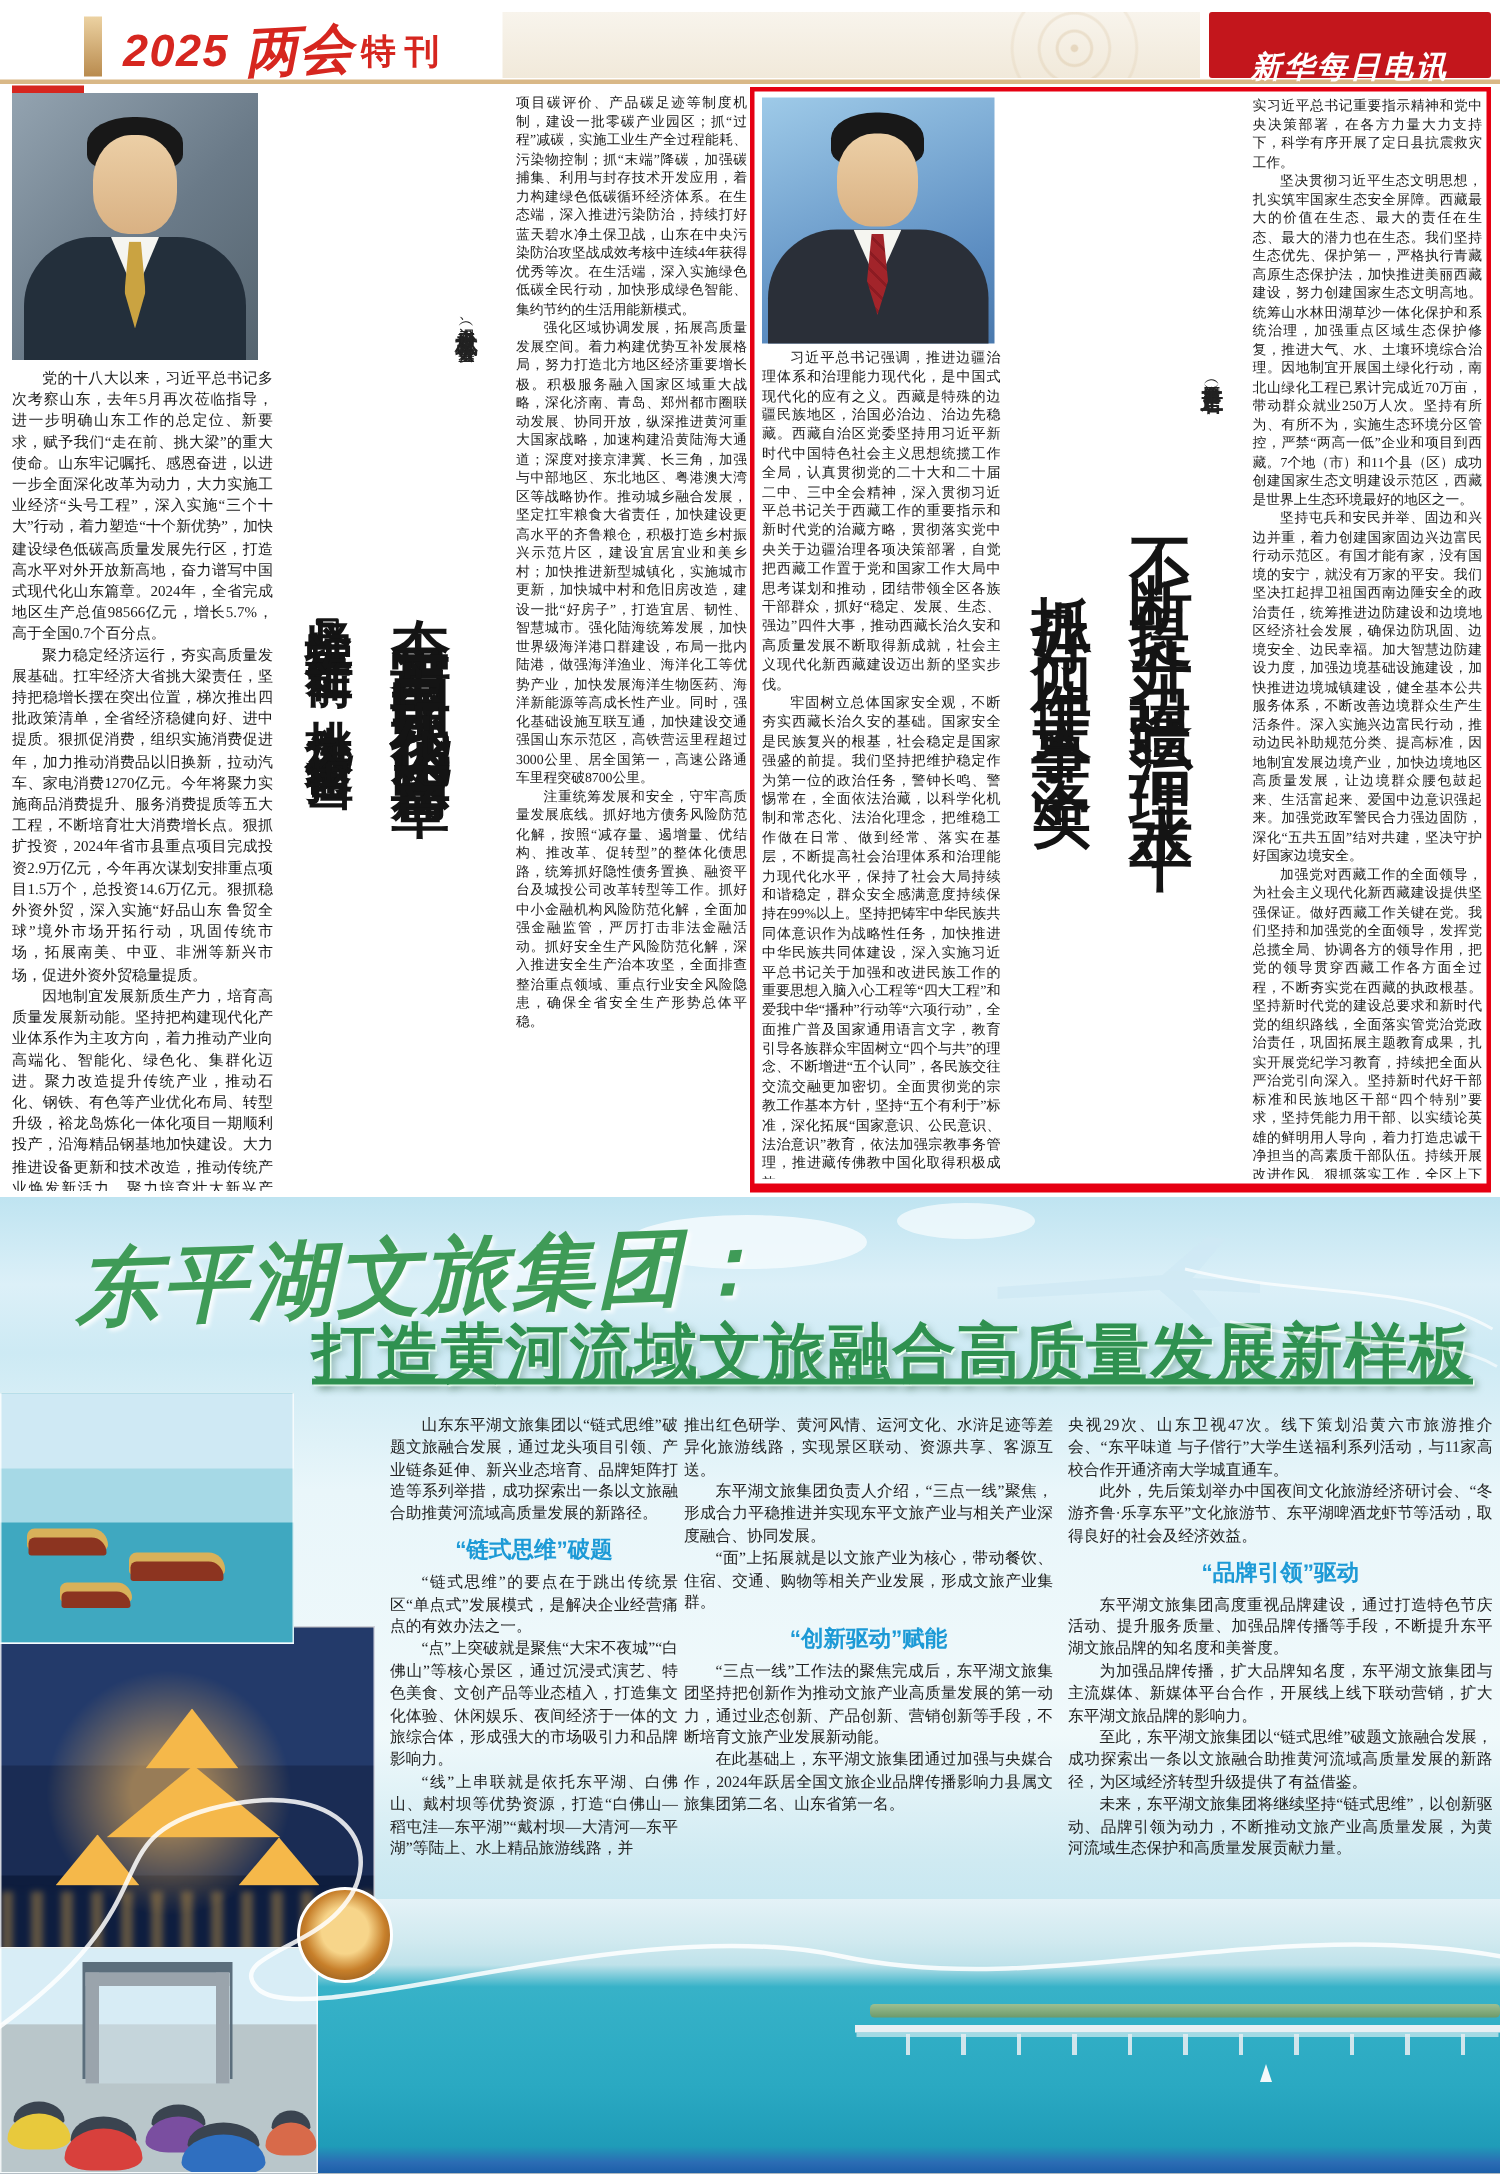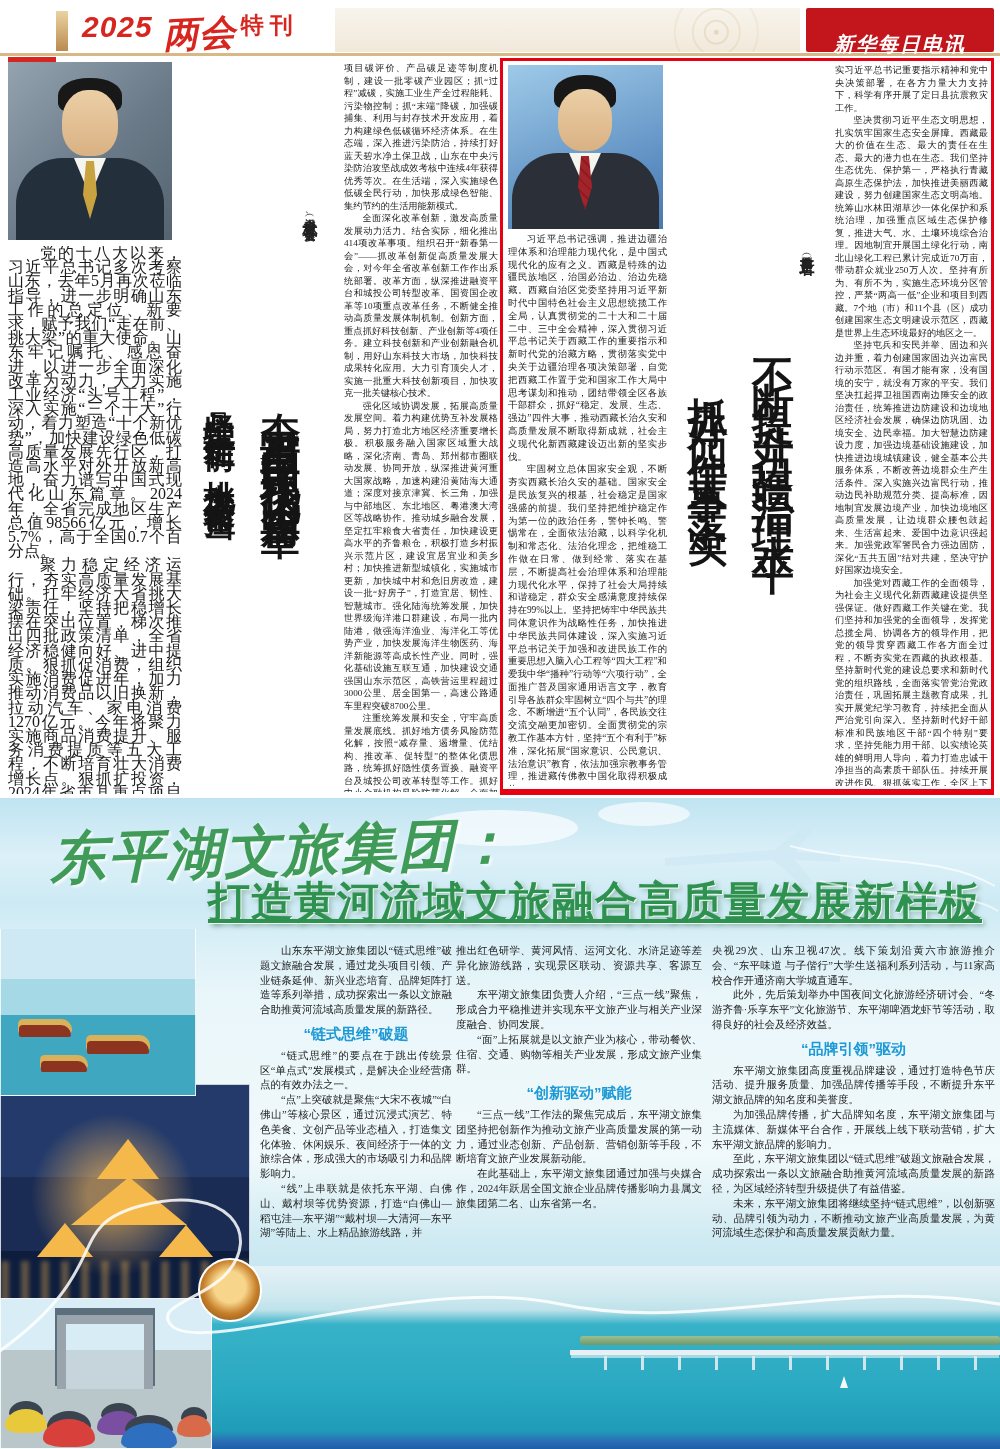--- a/index.html
+++ b/index.html
@@ -10,21 +10,21 @@
   html,body{background:#888;}
   #page{position:relative;width:1000px;height:1449px;background:#fff;overflow:hidden;
         font-family:"Liberation Serif",serif;margin:0 auto;}
   
   #hdr{position:absolute;left:0;top:0;width:1000px;height:56px;background:#fff;
        border-bottom:3px solid #d9b887;}
   #hdr-num{position:absolute;left:8px;top:11px;width:48px;height:40px;background:var(--accent-red);
        color:#fff;font:bold 30px/40px "Liberation Serif",serif;text-align:center;margin-top:46px;}
   #hdr-gold{position:absolute;left:56px;top:11px;width:12px;height:40px;
        background:linear-gradient(180deg,#ecd2a2,#b98b4e);}
-  #hdr-title{position:absolute;left:82px;top:10px;display:flex;align-items:flex-start;color:var(--accent-red);}
+  #hdr-title{position:absolute;left:82px;top:10px;display:flex;align-items:center;color:var(--accent-red);}
   #hdr-title .yr{font:italic 900 30px "Liberation Sans",sans-serif;letter-spacing:1px;}
   #hdr-title .lh{font:italic 900 36px "Liberation Serif",serif;margin:0 6px 0 10px;transform:rotate(-3deg);}
   #hdr-title .sf{font:900 23px "Liberation Sans",sans-serif;letter-spacing:6px;}
   #hdr-deco{position:absolute;left:335px;top:8px;width:465px;height:44px;background:
       radial-gradient(circle at 82% 55%, rgba(197,162,110,.30) 0 2px, transparent 3px 10px, rgba(197,162,110,.22) 11px 12px, transparent 13px 22px, rgba(197,162,110,.16) 23px 24px, transparent 25px 40px, rgba(197,162,110,.12) 41px 42px, transparent 43px),
       linear-gradient(180deg,#f8f4ec,#f1e9da);}
   #hdr-right{position:absolute;left:806px;top:8px;width:188px;height:44px;background:var(--masthead-red);
       text-align:center;color:#fff;border-radius:2px;padding-top:3px;}
   #hdr-right .masthead{font:italic 900 20px "Liberation Serif",serif;letter-spacing:2px;margin-top:20px;}
   #hdr-right .dateline{font:bold 11px "Liberation Sans",sans-serif;margin-top:2px;letter-spacing:1px;}
@@ -57,21 +57,21 @@
   #al-h1{left:236px;top:24px;height:706px;width:64px;font-size:40px;letter-spacing:8px;}
   #al-h2{left:176px;top:24px;height:706px;width:58px;font-size:32px;letter-spacing:4px;}
   #ar-h1{left:236px;top:24px;height:702px;width:62px;font-size:42px;letter-spacing:22px;}
   #ar-h2{left:170px;top:24px;height:702px;width:62px;font-size:40px;letter-spacing:14px;}
   .vbyline{position:absolute;writing-mode:vertical-rl;text-orientation:upright;color:#222;}
   #al-by{left:292px;top:150px;height:420px;}
   #ar-by{left:294px;top:188px;height:300px;}
   .bn{font-size:15px;font-weight:bold;}
   .bt{font-size:11px;}
   .bcol{position:absolute;text-align:justify;overflow:hidden;color:#1b1b1b;}
-  #al-c1{left:0;top:186px;width:174px;height:548px;font-size:16px;line-height:14.2px;}
+  #al-c1{left:0;top:186px;width:174px;height:548px;font-size:10px;line-height:14.2px;}
   #al-c2{left:336px;top:2px;width:154px;height:730px;font-size:9.2px;line-height:12.5px;}
   #ar-c1{left:5px;top:172px;width:159px;height:553px;font-size:9.4px;line-height:12.8px;}
   #ar-c2{left:332px;top:3px;width:153px;height:722px;font-size:9.2px;line-height:12.5px;}
   .blk-p{text-indent:2em;}
   .blk-c{text-indent:0;}
   
   #feature{position:absolute;left:0;top:798px;width:1000px;height:651px;overflow:hidden;
       background:linear-gradient(180deg,#bfe4f1 0%,#dcf0f8 9%,#cdeaf4 16%,#e9f6fa 30%,#f0f9fb 55%,#cfeaf2 68%,#9cd6e8 100%);}
   .cloud{position:absolute;background:#f2fafd;border-radius:50%;opacity:.9;}
   #cl1{left:418px;top:12px;width:160px;height:36px;}
@@ -164,21 +164,20 @@
         <div class="blk-p">聚力稳定经济运行，夯实高质量发展基础。扛牢经济大省挑大梁责任，坚持把稳增长摆在突出位置，梯次推出四批政策清单，全省经济稳健向好、进中提质。狠抓促消费，组织实施消费促进年，加力推动消费品以旧换新，拉动汽车、家电消费1270亿元。今年将聚力实施商品消费提升、服务消费提质等五大工程，不断培育壮大消费增长点。狠抓扩投资，2024年省市县重点项目完成投资2.9万亿元，今年再次谋划安排重点项目1.5万个，总投资14.6万亿元。狠抓稳外资外贸，深入实施“好品山东 鲁贸全球”境外市场开拓行动，巩固传统市场，拓展南美、中亚、非洲等新兴市场，促进外资外贸稳量提质。</div>
         <div class="blk-p">因地制宜发展新质生产力，培育高质量发展新动能。坚持把构建现代化产业体系作为主攻方向，着力推动产业向高端化、智能化、绿色化、集群化迈进。聚力改造提升传统产业，推动石化、钢铁、有色等产业优化布局、转型升级，裕龙岛炼化一体化项目一期顺利投产，沿海精品钢基地加快建设。大力推进设备更新和技术改造，推动传统产业焕发新活力。聚力培育壮大新兴产业，实施数字产业化“十大工程”和产业数字化“八大行动”，数字经济规模占比超过49%，高新技术产业产值占比达到53.3%。下一步，要深入开展标志性产业链突破工程，推动新一代信息技术、高端装备、新能源新材料等产业壮大规模，在低空经济、无人驾驶等领域有序开展试点示范。聚力超前布局未来产业，实施未来产业培育计划，积极发展“人工智能+产业”“人工智能+生活”“人工智能+政务服务”，围绕具身智能、生物制造、未来网络、量子科技等领域，实施一批前沿技术攻关项</div>
       </div>
     <div class="vhead" id="al-h2">坚定扛牢『走在前、挑大梁』使命担当</div>
     <div class="vhead" id="al-h1">奋力谱写中国式现代化山东篇章</div>
     <div class="vbyline" id="al-by">
       <span class="bn">林武</span><span class="bt">（山东省委书记、省人大常委会主任）</span>
     </div>
     <div class="bcol" id="al-c2">
         <div class="blk-c">项目碳评价、产品碳足迹等制度机制，建设一批零碳产业园区；抓“过程”减碳，实施工业生产全过程能耗、污染物控制；抓“末端”降碳，加强碳捕集、利用与封存技术开发应用，着力构建绿色低碳循环经济体系。在生态端，深入推进污染防治，持续打好蓝天碧水净土保卫战，山东在中央污染防治攻坚战成效考核中连续4年获得优秀等次。在生活端，深入实施绿色低碳全民行动，加快形成绿色智能、集约节约的生活用能新模式。</div>
-        <div class="blk-p">全面深化改革创新，激发高质量发展动力活力。结合实际，细化推出414项改革事项。组织召开“新春第一会”——抓改革创新促高质量发展大会，对今年全省改革创新工作作出系统部署。改革方面，纵深推进融资平台和城投公司转型改革、国资国企改革等10项重点改革任务，不断健全推动高质量发展体制机制。创新方面，重点抓好科技创新、产业创新等4项任务。建立科技创新和产业创新融合机制，用好山东科技大市场，加快科技成果转化应用。大力引育顶尖人才，实施一批重大科技创新项目，加快攻克一批关键核心技术。</div>
         <div class="blk-p">强化区域协调发展，拓展高质量发展空间。着力构建优势互补发展格局，努力打造北方地区经济重要增长极。积极服务融入国家区域重大战略，深化济南、青岛、郑州都市圈联动发展、协同开放，纵深推进黄河重大国家战略，加速构建沿黄陆海大通道；深度对接京津冀、长三角，加强与中部地区、东北地区、粤港澳大湾区等战略协作。推动城乡融合发展，坚定扛牢粮食大省责任，加快建设更高水平的齐鲁粮仓，积极打造乡村振兴示范片区，建设宜居宜业和美乡村；加快推进新型城镇化，实施城市更新，加快城中村和危旧房改造，建设一批“好房子”，打造宜居、韧性、智慧城市。强化陆海统筹发展，加快世界级海洋港口群建设，布局一批内陆港，做强海洋渔业、海洋化工等优势产业，加快发展海洋生物医药、海洋新能源等高成长性产业。同时，强化基础设施互联互通，加快建设交通强国山东示范区，高铁营运里程超过3000公里、居全国第一，高速公路通车里程突破8700公里。</div>
         <div class="blk-p">注重统筹发展和安全，守牢高质量发展底线。抓好地方债务风险防范化解，按照“减存量、遏增量、优结构、推改革、促转型”的整体化债思路，统筹抓好隐性债务置换、融资平台及城投公司改革转型等工作。抓好中小金融机构风险防范化解，全面加强金融监管，严厉打击非法金融活动。抓好安全生产风险防范化解，深入推进安全生产治本攻坚，全面排查整治重点领域、重点行业安全风险隐患，确保全省安全生产形势总体平稳。</div>
       </div>
   </article>
 
   <article id="art-right">
     <div class="photo" id="ph-b">
       <div class="ph-suit"></div>
       <div class="ph-shirt"></div>
       <div class="ph-tie"></div>

